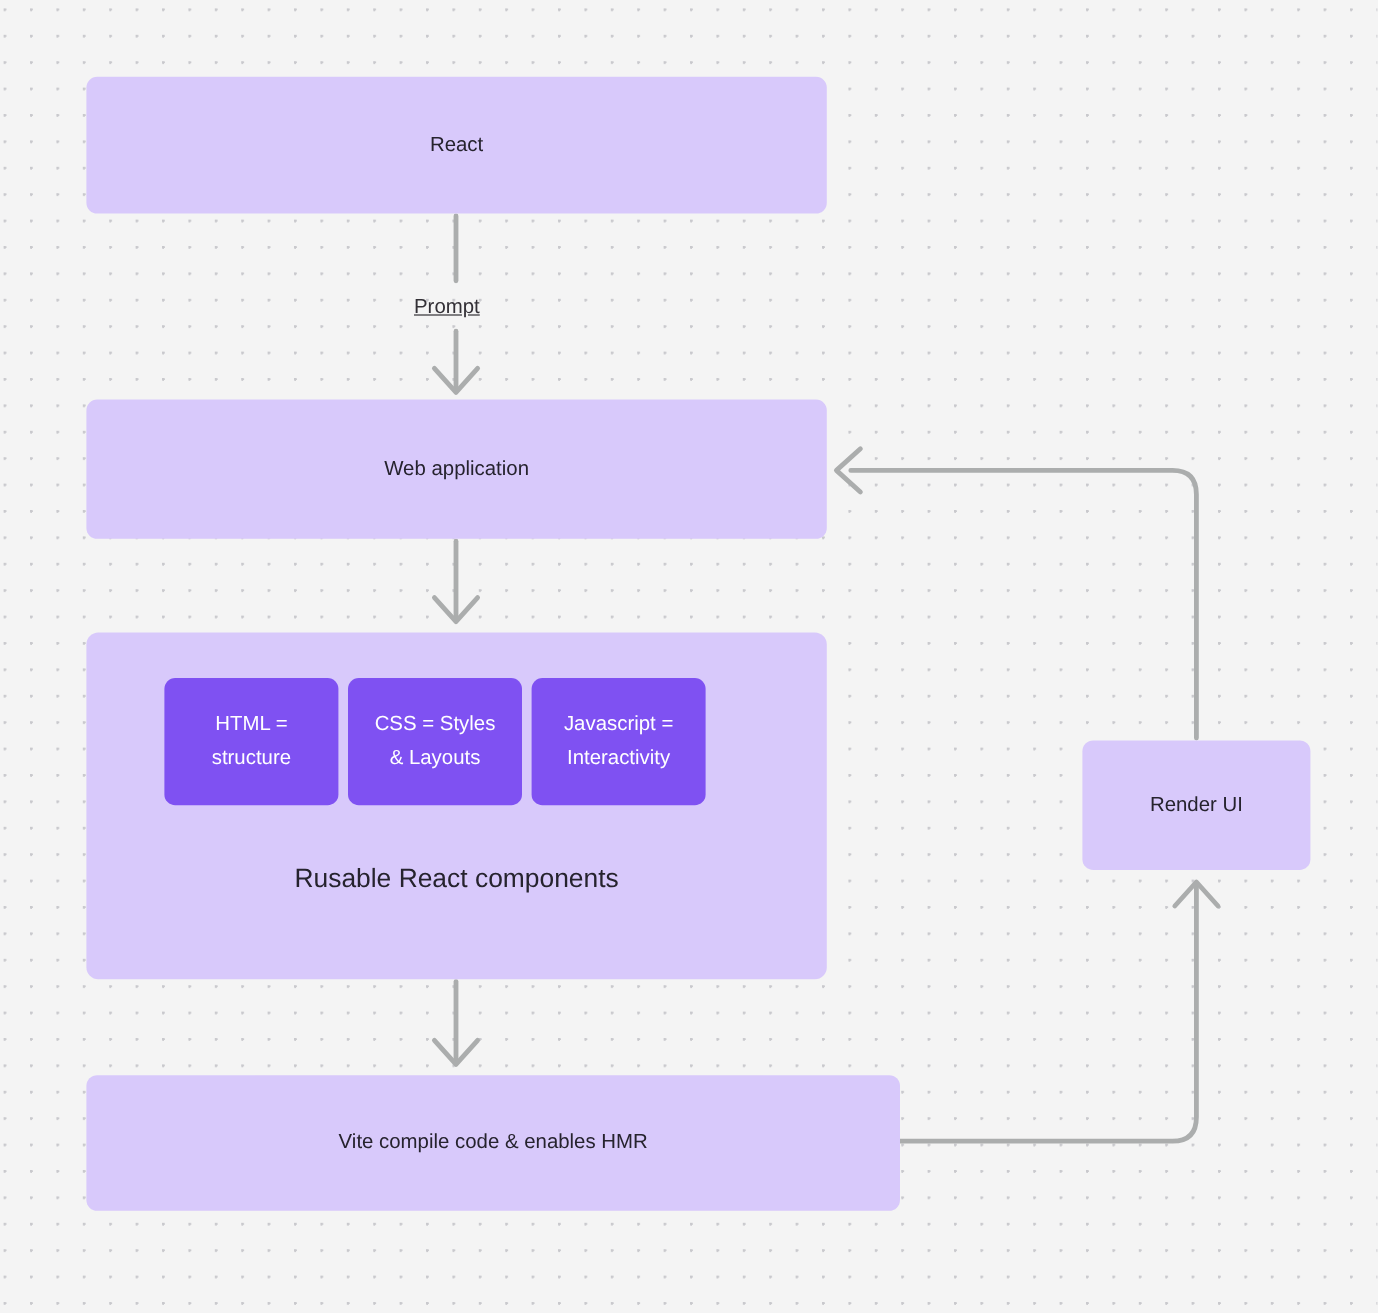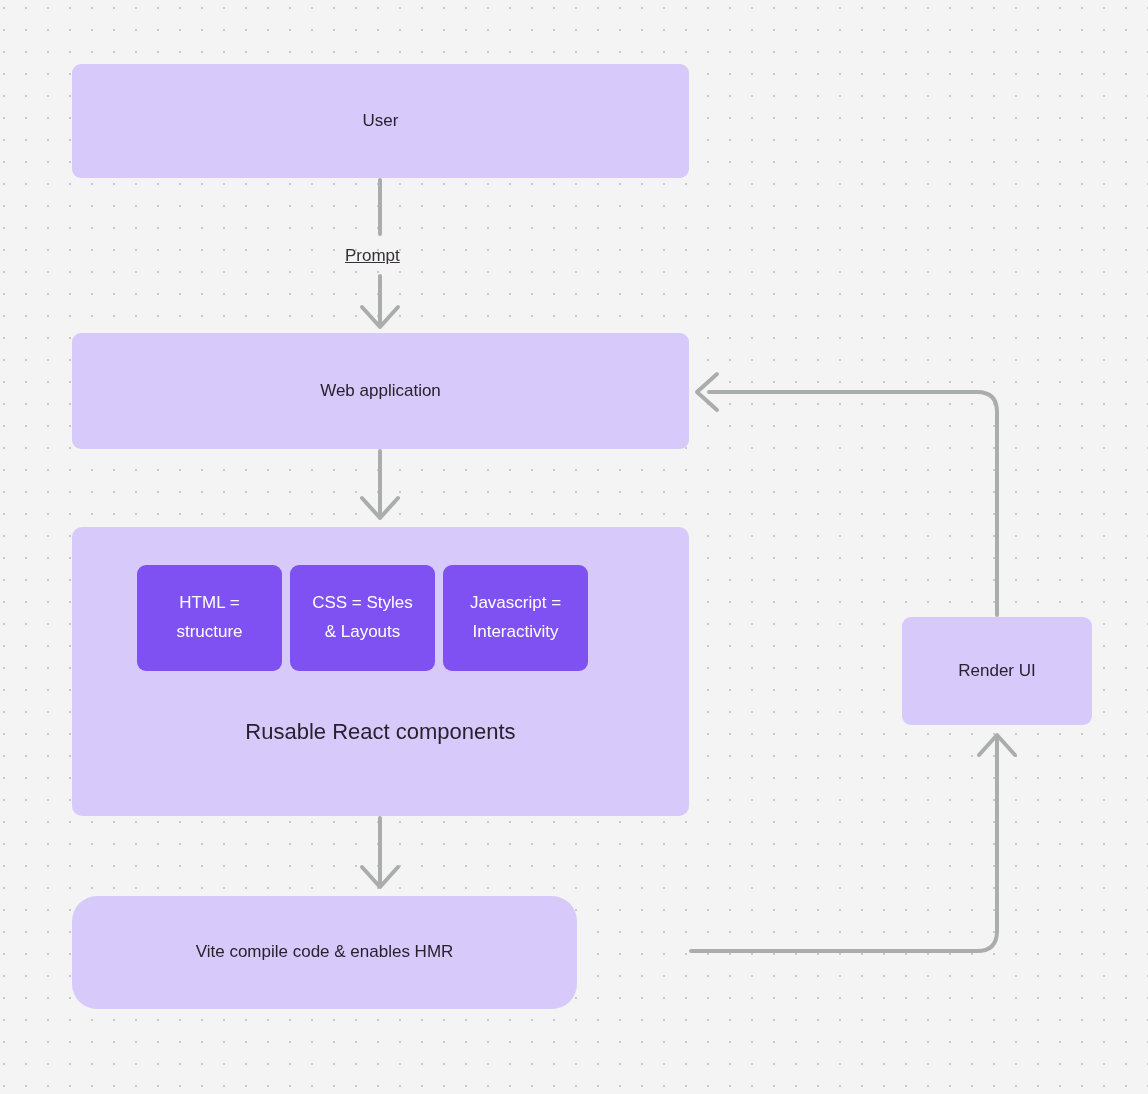--- a/index.html
+++ b/index.html
@@ -45,21 +45,21 @@
     color: #26232e;
     font-size: 17px;
     line-height: 1.35;
     text-align: center;
   }
 
   .node-user        { left: 72px;  top: 64px;  width: 617px; height: 114px; }
   .node-webapp      { left: 72px;  top: 333px; width: 617px; height: 116px; }
   .node-group       { left: 72px;  top: 527px; width: 617px; height: 289px;
                       display: block; border-radius: 10px; }
-  .node-vite        { left: 72px;  top: 896px; width: 505px; height: 113px; border-radius: 25px; }
+  .node-vite        { left: 72px;  top: 896px; width: 678px; height: 113px; }
   .node-render      { left: 902px; top: 617px; width: 190px; height: 108px; justify-content: center; }
 
   
   .chip-row {
     position: absolute;
     left: 65px;
     top: 38px;
     width: 487px;
     display: flex;
     gap: 8px;
@@ -120,21 +120,21 @@
     <polyline points="362,867 380,887 398,867" fill="none" stroke="#abadad" stroke-width="4" stroke-linecap="round" stroke-linejoin="round"></polyline>
 
     <path d="M 691 951 H 977 Q 997 951 997 931 V 737" fill="none" stroke="#abadad" stroke-width="4" stroke-linecap="round" stroke-linejoin="round"></path>
     <polyline points="979,755 997,735 1015,755" fill="none" stroke="#abadad" stroke-width="4" stroke-linecap="round" stroke-linejoin="round"></polyline>
 
     <path d="M 997 615 V 412 Q 997 392 977 392 H 709" fill="none" stroke="#abadad" stroke-width="4" stroke-linecap="round" stroke-linejoin="round"></path>
     <polyline points="717,374 697,392 717,410" fill="none" stroke="#abadad" stroke-width="4" stroke-linecap="round" stroke-linejoin="round"></polyline>
   </svg>
 
   <div class="node node-user">
-    <span>User</span>
+    <span>React</span>
   </div>
 
   <div class="edge-label label-prompt">Prompt</div>
 
   <div class="node node-webapp">
     <span>Web application</span>
   </div>
 
   <div class="node node-group">
     <div class="chip-row">

